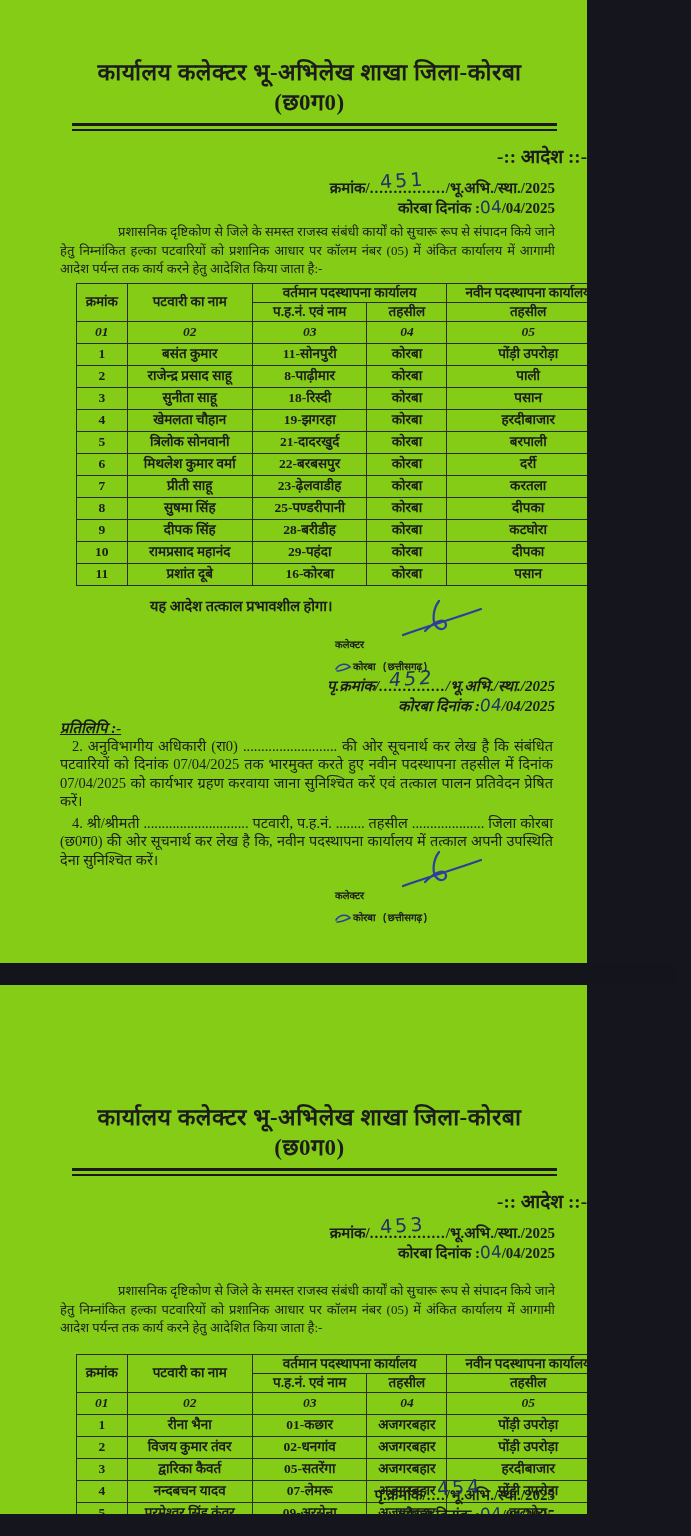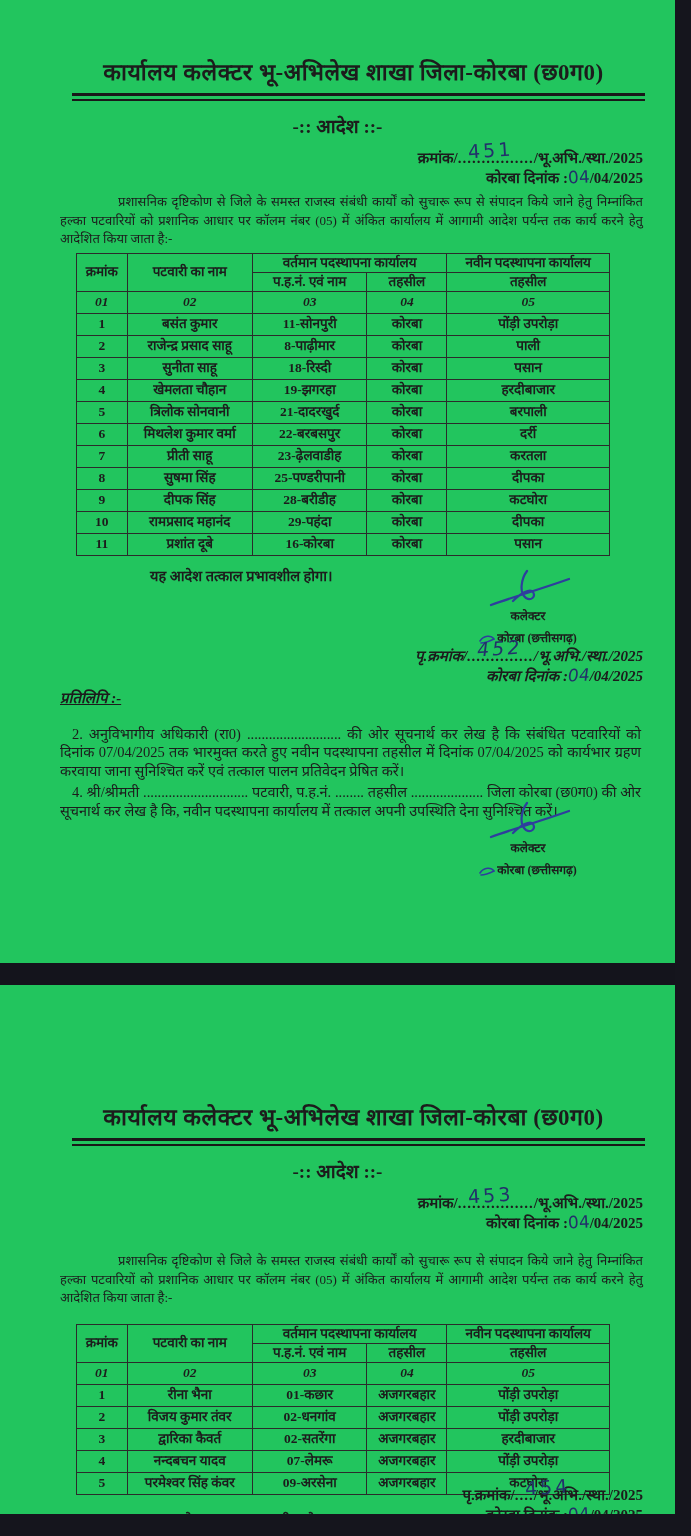--- a/index.html
+++ b/index.html
@@ -3,39 +3,39 @@
 <meta charset="utf-8">
 <style>
   html,body{margin:0;padding:0;}
   body{
     width:691px;height:1536px;overflow:hidden;position:relative;
     background:#15151d;
     font-family:"Liberation Serif","DejaVu Serif",serif;
     color:#1c1c1c;
   }
   .page{
-    width:675px;background:#22c55e;overflow:hidden;position:relative;
+    width:587px;background:#84cc16;overflow:hidden;position:relative;
   }
   #page1{height:963px;}
   #page2{height:529px;}
   .page-gap{width:691px;height:22px;background:#14141c;}
   .right-strip{position:absolute;top:0;right:0;width:16px;height:1536px;background:#15151d;}
 
   .doc-title{
     text-align:center;font-size:23px;font-weight:700;letter-spacing:.5px;
     margin:0 28px 0 60px;line-height:30px;
   }
   #page1 .doc-title{padding-top:58px;}
   #page2 .doc-title{padding-top:118px;}
   .dbl-rule{
     height:3px;border-top:3px solid #191919;border-bottom:2px solid #191919;
     margin:5px 30px 0 72px;
   }
   .order-heading{
-    text-align:center;font-size:19px;font-weight:700;margin-top:12px;
+    text-align:right;font-size:19px;font-weight:700;margin-top:12px;
   }
   .ref-line{
     display:flex;justify-content:space-between;align-items:flex-end;
     margin:8px 32px 0 60px;font-size:15px;font-weight:600;flex-direction:column;
   }
   .slot{position:relative;display:inline-block;}
   .dots{letter-spacing:1px;}
   .hand{
     position:absolute;left:10px;top:-11px;
     font-size:19px;font-weight:500;color:#23306b;
@@ -67,27 +67,27 @@
   table.transfer col.c4{width:15%;}
   table.transfer col.c5{width:30.5%;}
   tbody.index-row td{font-style:italic;font-weight:700;}
   table.transfer tbody td{height:19px;}
   table.transfer thead th{font-weight:700;}
 
   .effect{
     margin:9px 0 0 150px;font-size:14.5px;font-weight:600;
   }
   .sig{
-    width:210px;margin:-16px 42px 0 auto;text-align:center;
-    font-weight:700;font-size:12px;line-height:22px;position:relative;
+    width:210px;margin:-16px 42px 0 auto;
+    font-weight:700;font-size:10px;line-height:22px;position:relative;font-family:Liberation Mono, monospace;
   }
   .sig .scribble{display:block;margin:0 auto -8px auto;}
   .sig .flourish{vertical-align:middle;margin-right:2px;}
   .copy-heading{
-    margin:2px 0 18px 60px;font-size:15px;font-weight:700;font-style:italic;
+    margin:2px 0 0 60px;font-size:15px;font-weight:700;font-style:italic;
     text-decoration:underline;
   }
   .copy{
     margin:0 34px 3px 60px;font-size:14.5px;font-weight:500;line-height:18.5px;
     text-align:justify;text-indent:12px;
   }
   .cut-line{
     position:absolute;left:0;right:0;bottom:-10px;
   }
   #page2 .ref-line.cut-inner{margin-top:0;}
@@ -326,21 +326,21 @@
         <tr>
           <td>2</td>
           <td>विजय कुमार तंवर</td>
           <td>02-धनगांव</td>
           <td>अजगरबहार</td>
           <td>पोंड़ी उपरोड़ा</td>
         </tr>
         <tr>
           <td>3</td>
           <td>द्वारिका कैवर्त</td>
-          <td>02-सतरेंगा</td>
+          <td>05-सतरेंगा</td>
           <td>अजगरबहार</td>
           <td>हरदीबाजार</td>
         </tr>
         <tr>
           <td>4</td>
           <td>नन्दबचन यादव</td>
           <td>07-लेमरू</td>
           <td>अजगरबहार</td>
           <td>पोंड़ी उपरोड़ा</td>
         </tr>

